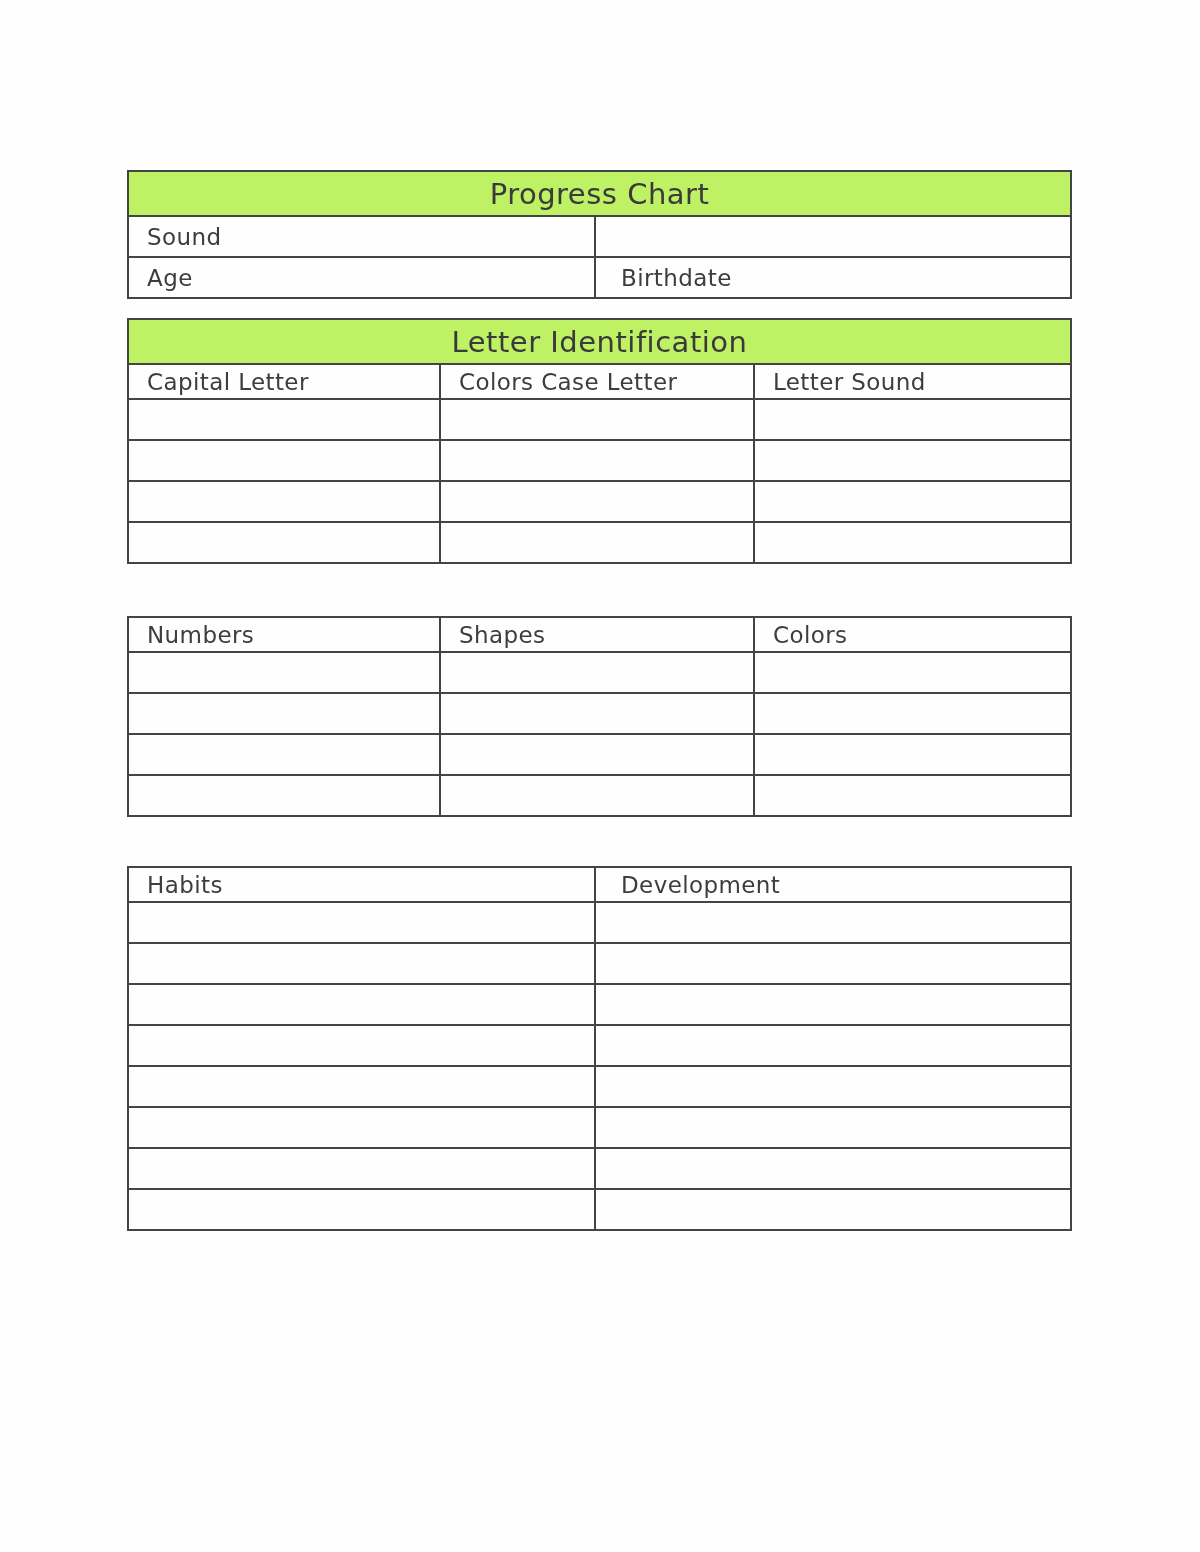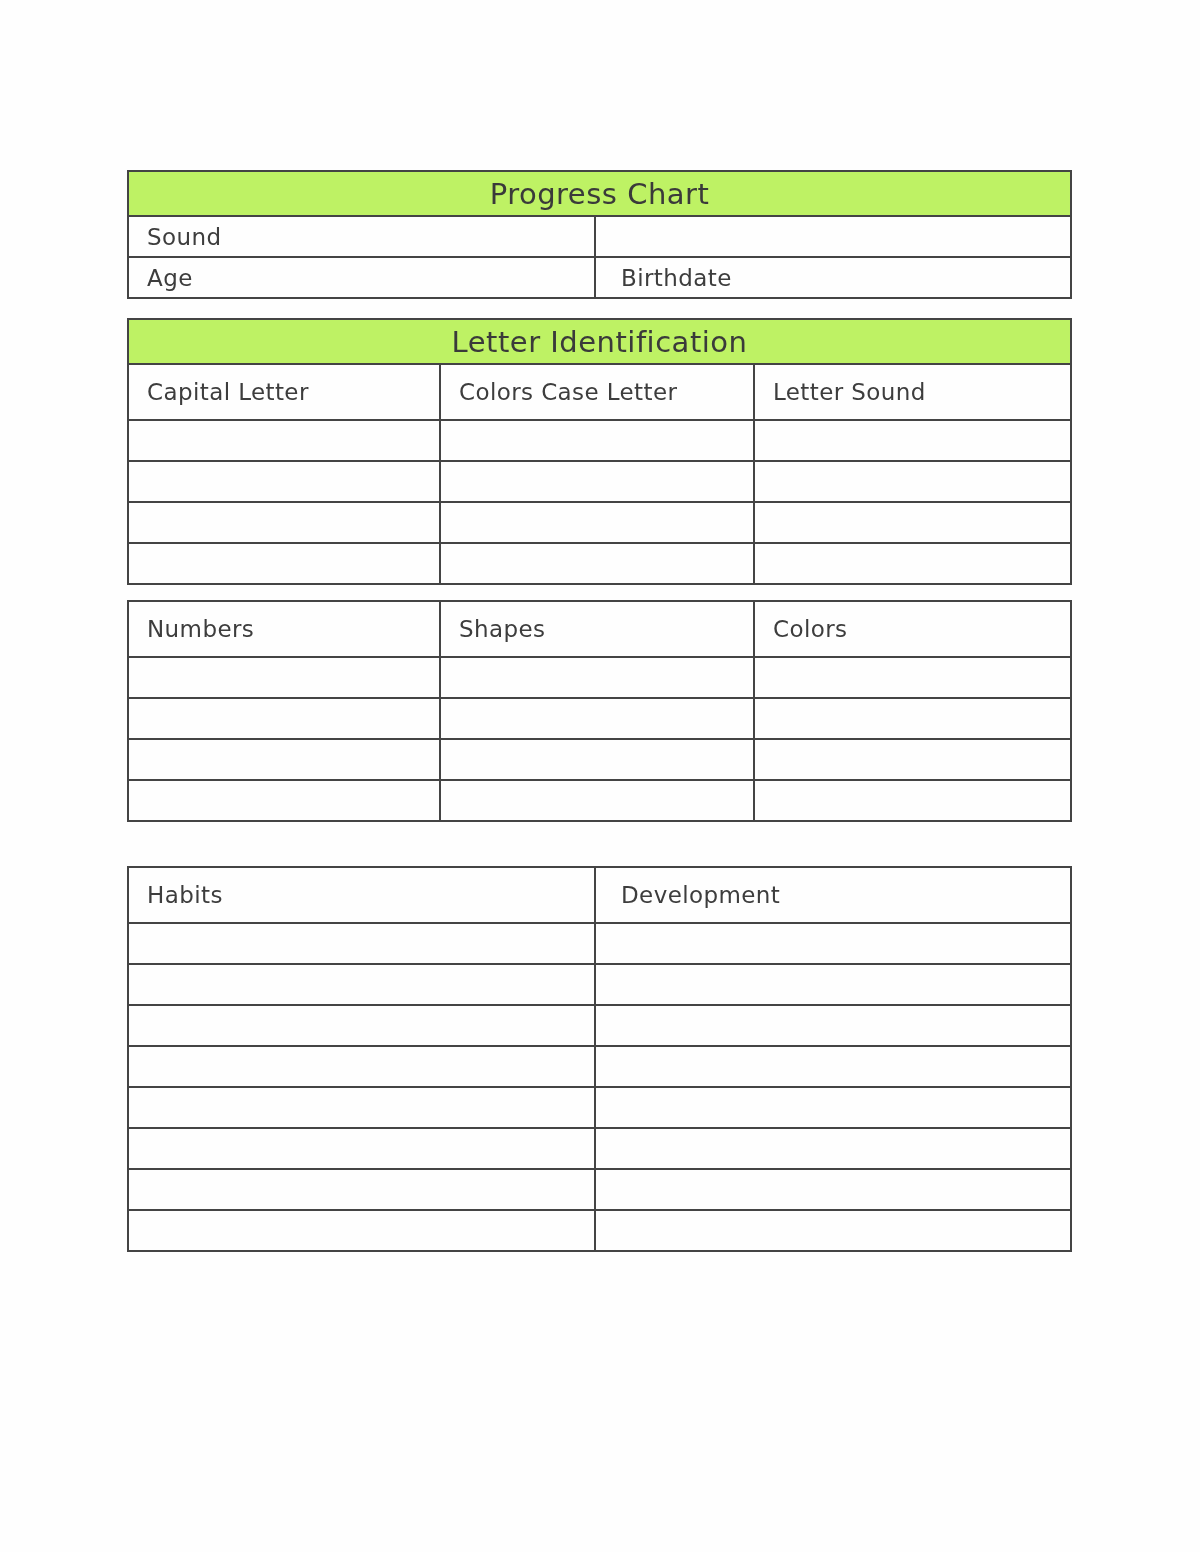--- a/index.html
+++ b/index.html
@@ -10,23 +10,23 @@
     border: 2px solid #444; border-collapse: collapse; table-layout: fixed;
   }
   .tbl td, .tbl th { border: 2px solid #444; padding: 0; vertical-align: middle; font-weight: normal; text-align: left; }
   .band { background: #bef264; text-align: center !important; font-size: 29px; height: 45px; letter-spacing: 0.5px; color: #3a3a3a; }
   .lbl { font-size: 23px; padding-left: 18px !important; letter-spacing: 0.4px; color: #3d3d3d; }
   .lbl.indent { padding-left: 25px !important; }
   .cell { height: 41px; }
   #t1 { top: 170px; }
   #t1 .r { height: 41px; }
   #t2 { top: 318px; }
-  #t3 { top: 600px; }
+  #t3 { top: 616px; }
   #t4 { top: 866px; }
-  .hdr { height: 56px; }
+  .hdr { height: 35px; }
 </style>
 </head>
 <body>
 
 <table id="t1" class="tbl">
   <colgroup>
       <col style="width:467px">
       <col style="width:476px">
     </colgroup>
   <tbody>

